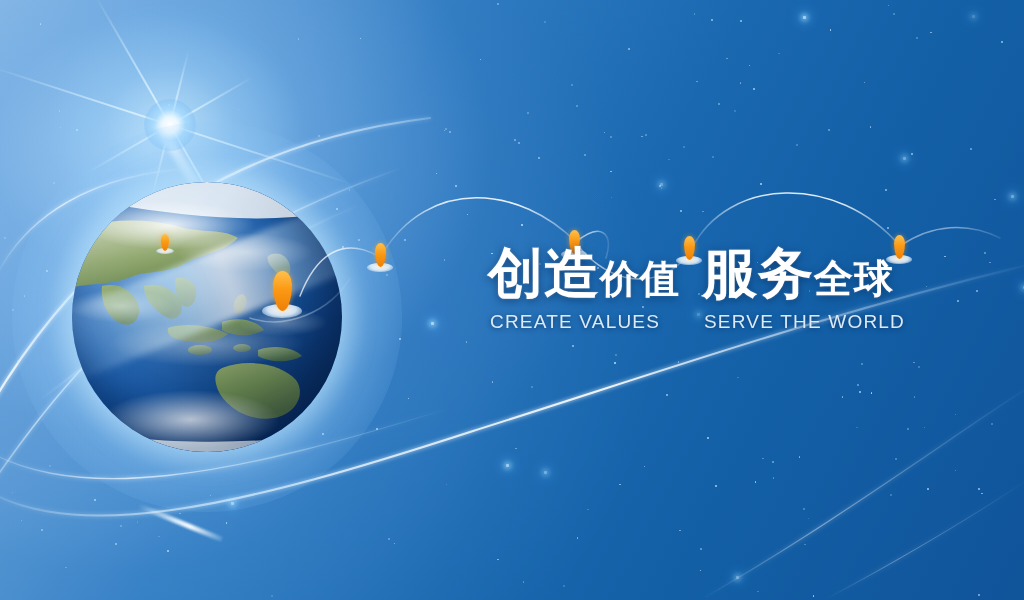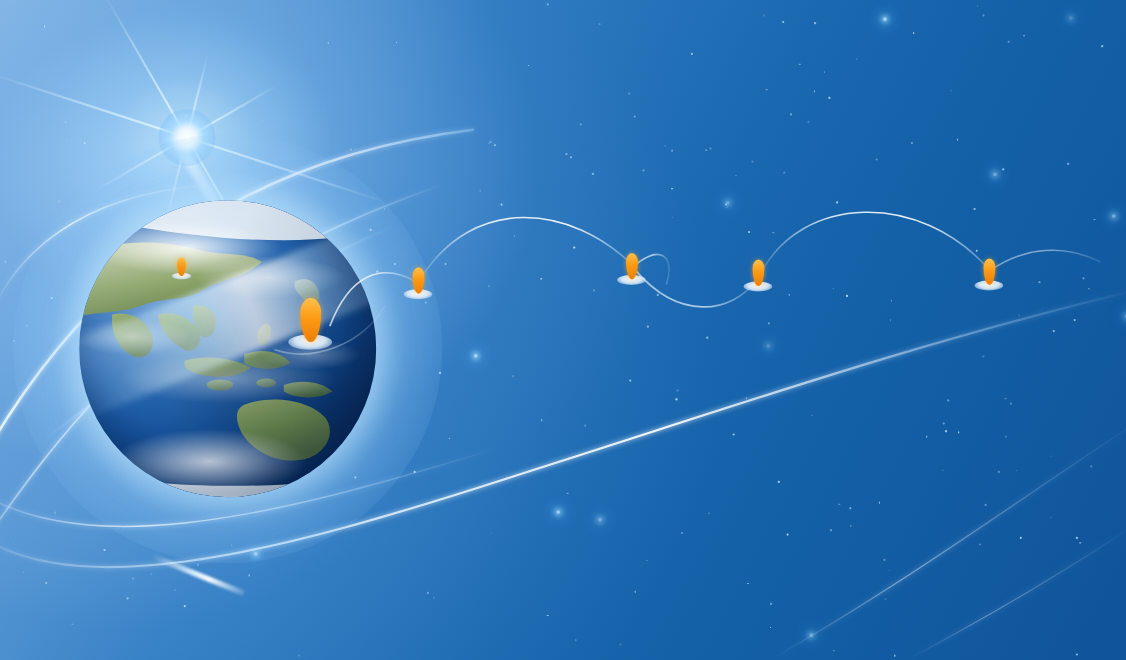--- a/index.html
+++ b/index.html
@@ -509,15 +509,22 @@
   <div class="pin" style="left:676px; top:231px;">
     <div class="base"></div>
       <div class="drop"></div>
   </div>
   <div class="pin" style="left:886px; top:230px;">
     <div class="base"></div>
       <div class="drop"></div>
   </div>
 
   <div class="headline">
+    <div class="line1">
+      <span class="cn-big">创造</span><span class="cn-sm">价值</span><span class="gap"></span><span class="cn-big">服务</span><span class="cn-sm">全球</span>
+    </div>
+    <div class="sub">
+      <span class="en1">CREATE VALUES</span>
+      <span class="en2">SERVE THE WORLD</span>
+    </div>
   </div>
 
 </div>
 
 </body></html>

